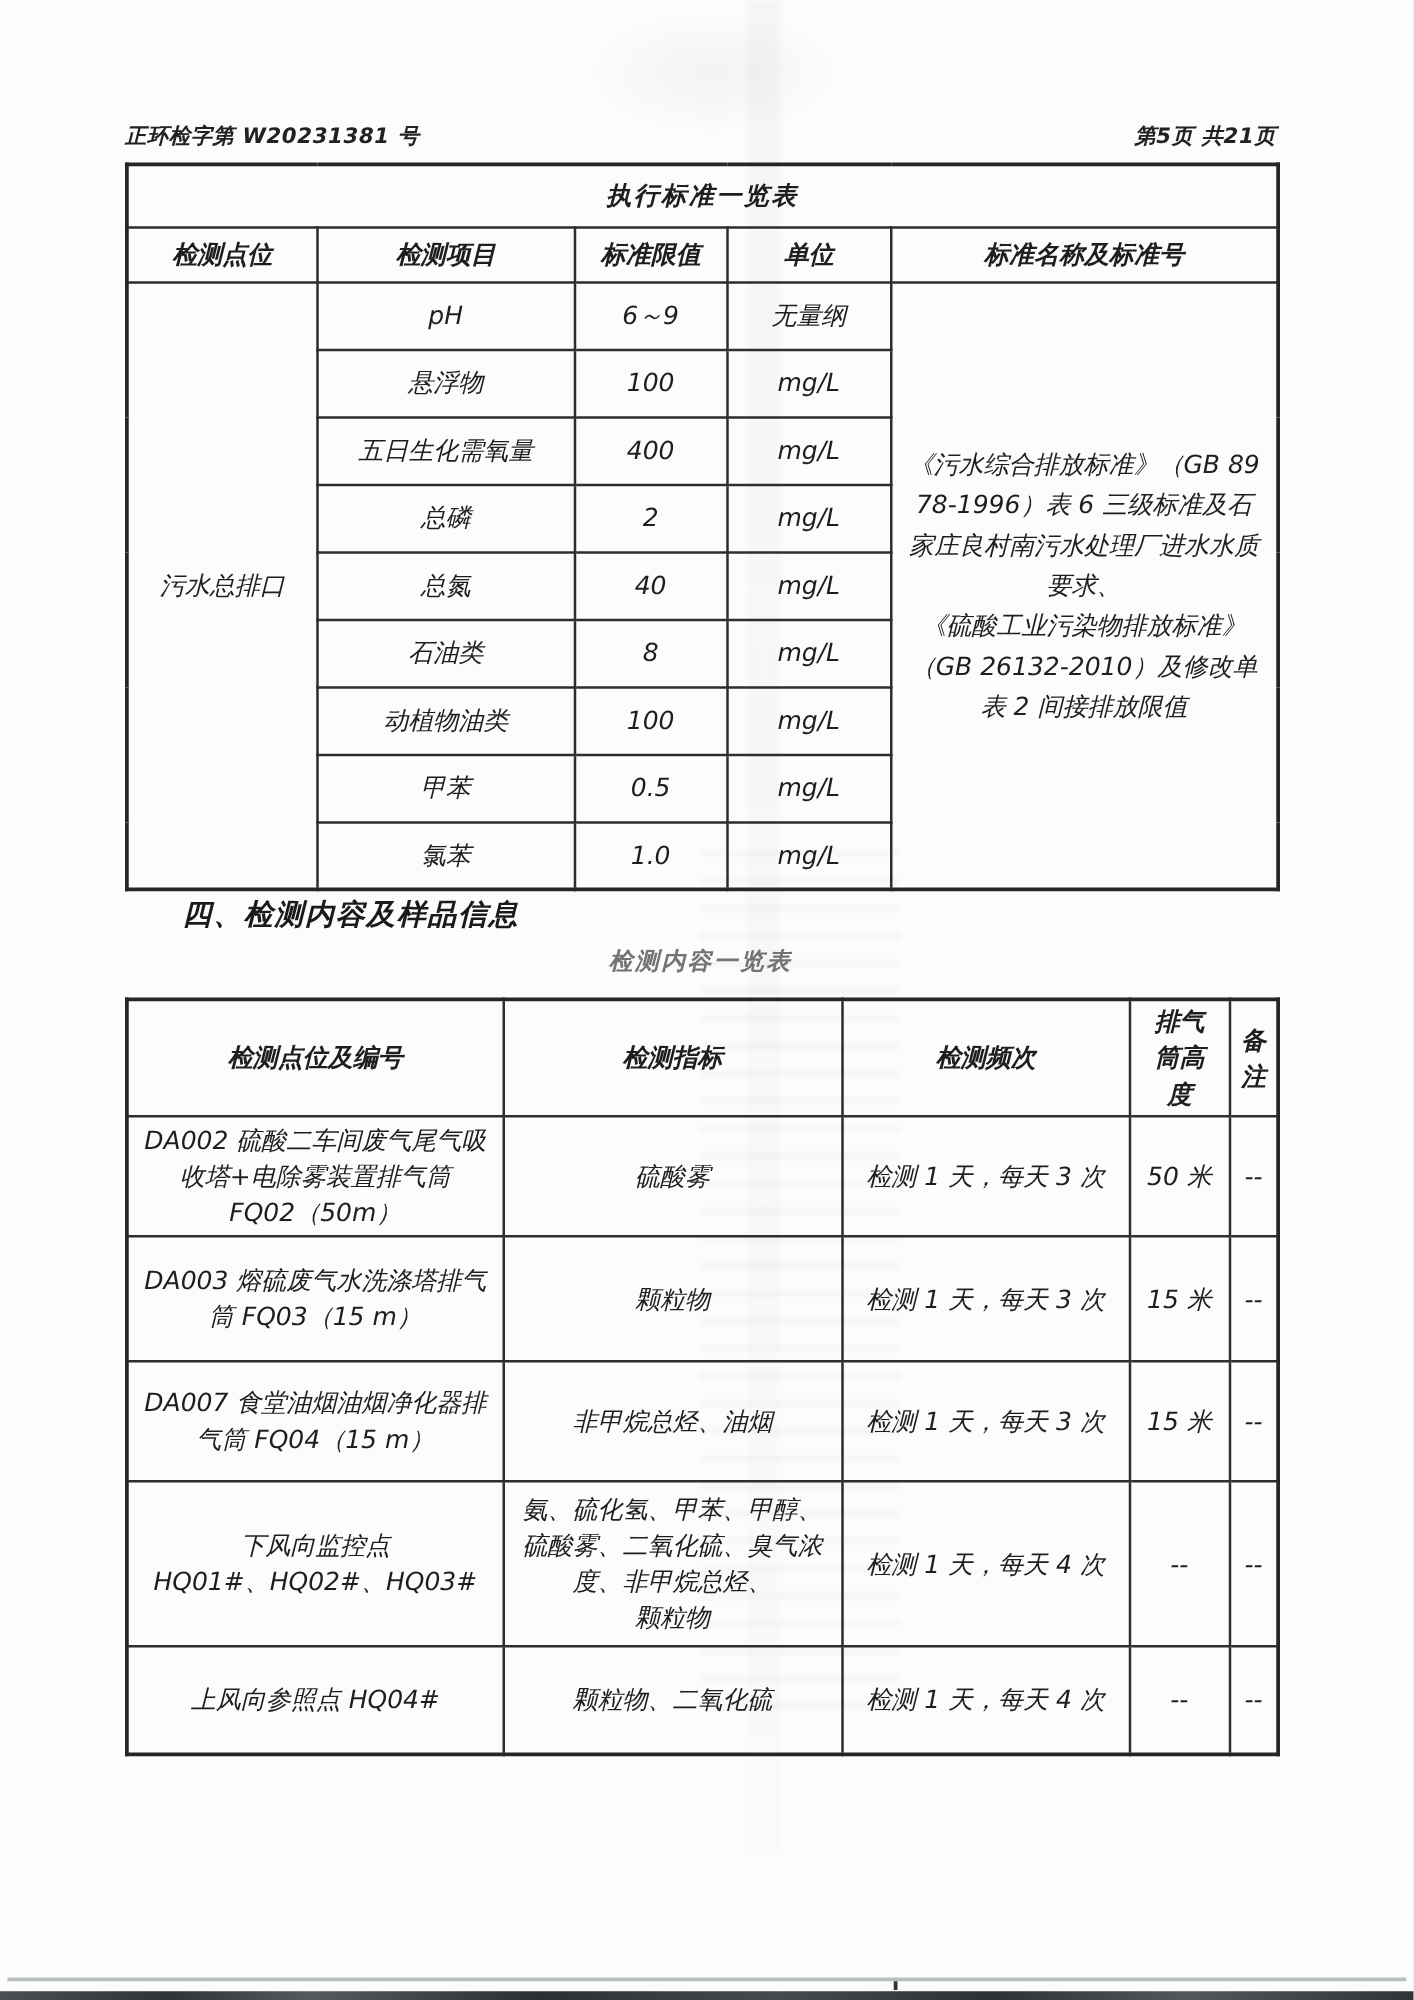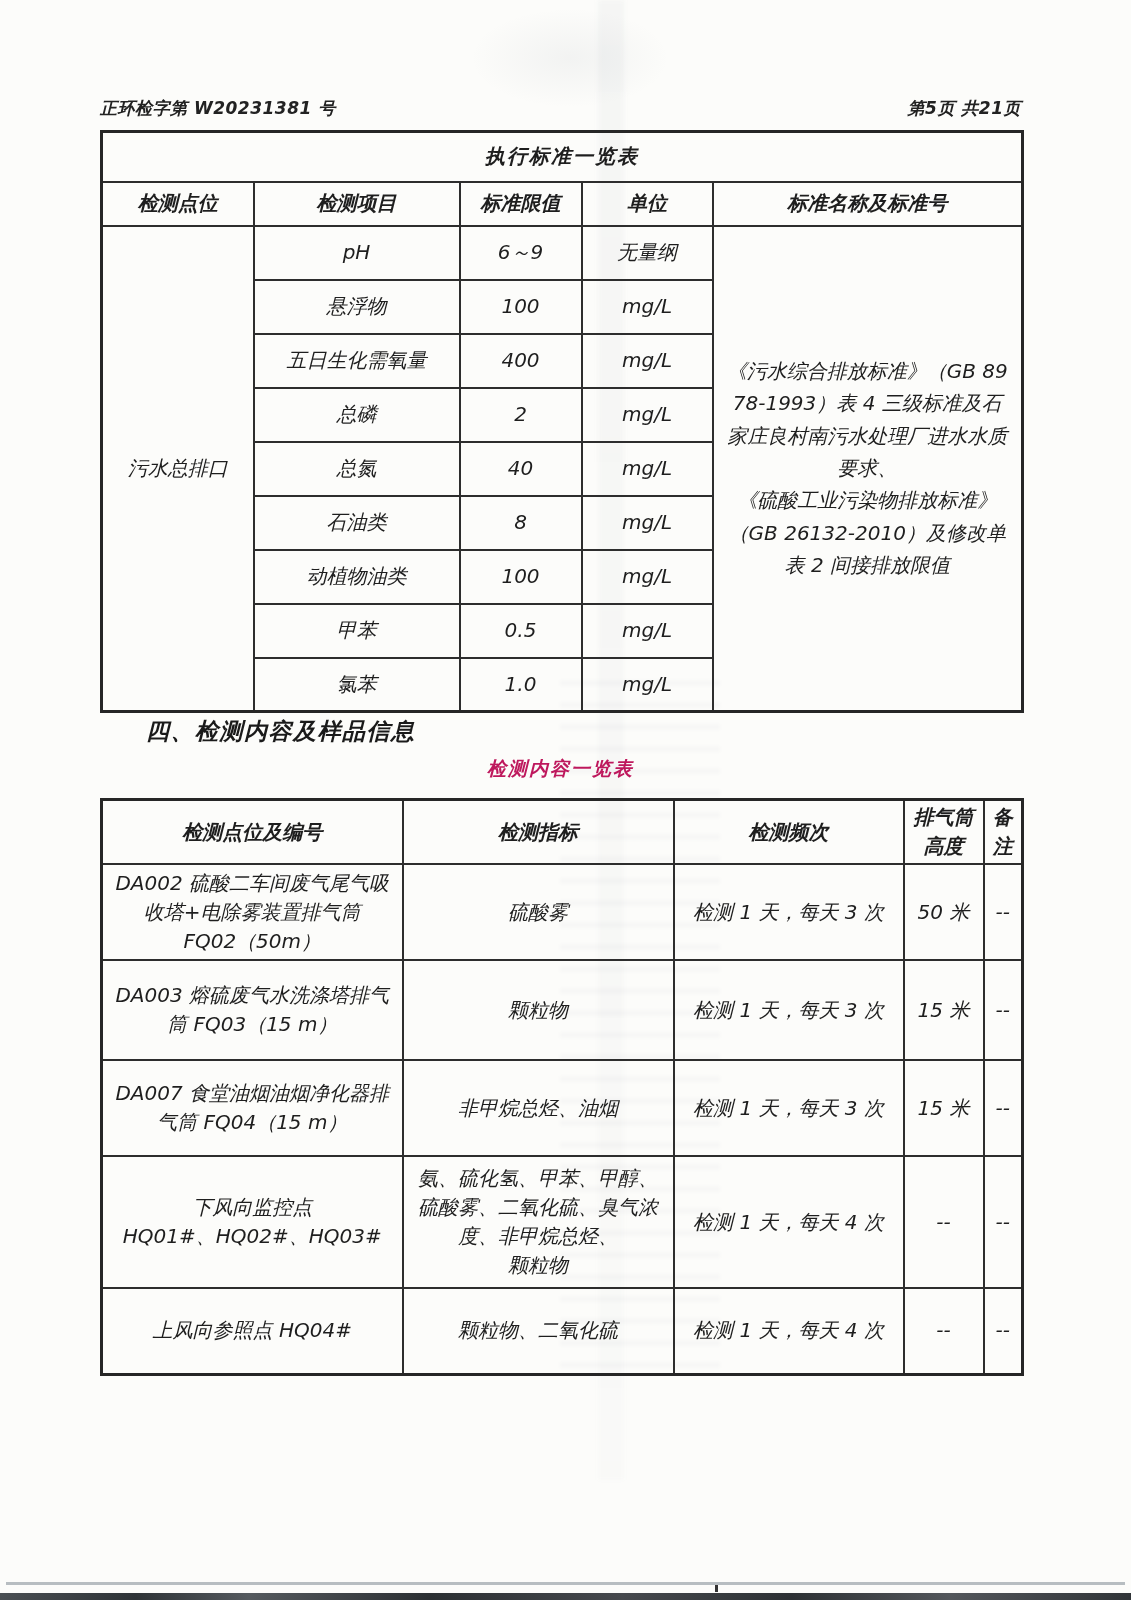--- a/index.html
+++ b/index.html
@@ -35,21 +35,21 @@
   .ref-cell{font-size:20px;line-height:1.62;padding:6px 10px;}
   .ref-cell div{margin:0;}
   .point-cell{white-space:pre-line;}
   
   .sec-heading{
     position:absolute;top:716px;left:146px;
     font-size:23px;font-weight:700;letter-spacing:1.5px;color:#1a1a1a;
   }
   .t2-title{
     position:absolute;top:756px;left:100px;width:921px;
-    text-align:center;font-size:19px;font-weight:600;letter-spacing:2px;color:#be185d;
+    text-align:center;font-size:19px;font-weight:600;letter-spacing:2px;color:#737373;
   }
   
   .artifact{position:absolute;pointer-events:none;}
   .smudge-top{left:470px;top:8px;width:200px;height:100px;
     background:radial-gradient(ellipse at center,rgba(110,120,135,.07),rgba(110,120,135,0) 70%);}
   .smudge-mid{left:560px;top:680px;width:160px;height:700px;
     background:repeating-linear-gradient(180deg,rgba(120,128,140,.035) 0 6px,rgba(120,128,140,0) 6px 22px);
     filter:blur(1px);}
   .smudge-col{left:598px;top:0;width:26px;height:1480px;
     background:linear-gradient(180deg,rgba(115,125,138,.05),rgba(115,125,138,.02));
@@ -91,21 +91,21 @@
         <td class="head-cell">标准限值</td>
         <td class="head-cell">单位</td>
         <td class="head-cell">标准名称及标准号</td>
       </tr>
       <tr style="height:54px">
         <td rowspan="9">污水总排口</td>
         <td>pH</td>
         <td>6～9</td>
         <td>无量纲</td>
         <td rowspan="9" class="ref-cell">
-          <div>《污水综合排放标准》（GB 8978-1993）表 4 三级标准及石家庄良村南污水处理厂进水水质要求、</div>
+          <div>《污水综合排放标准》（GB 8978-1996）表 6 三级标准及石家庄良村南污水处理厂进水水质要求、</div>
           <div>《硫酸工业污染物排放标准》（GB 26132-2010）及修改单表 2 间接排放限值</div>
         </td>
       </tr>
       <tr style="height:54px">
         <td>悬浮物</td>
         <td>100</td>
         <td>mg/L</td>
       </tr>
       <tr style="height:54px">
         <td>五日生化需氧量</td>
@@ -154,21 +154,21 @@
         <col style="width:271px">
         <col style="width:230px">
       <col style="width:80px">
         <col style="width:39px">
     </colgroup>
     <tbody>
       <tr style="height:64px">
         <td class="head-cell">检测点位及编号</td>
         <td class="head-cell">检测指标</td>
         <td class="head-cell">检测频次</td>
-        <td class="head-cell" style="padding:2px 4px">排气筒高度</td>
+        <td class="head-cell" style="padding:2px 19px">排气筒高度</td>
         <td class="head-cell" style="padding:2px 1px">备注</td>
       </tr>
       <tr style="height:96px">
         <td class="point-cell">DA002 硫酸二车间废气尾气吸收塔+电除雾装置排气筒
 FQ02（50m）</td>
         <td class="point-cell">硫酸雾</td>
         <td>检测 1 天，每天 3 次</td>
         <td>50 米</td>
         <td>--</td>
       </tr>

